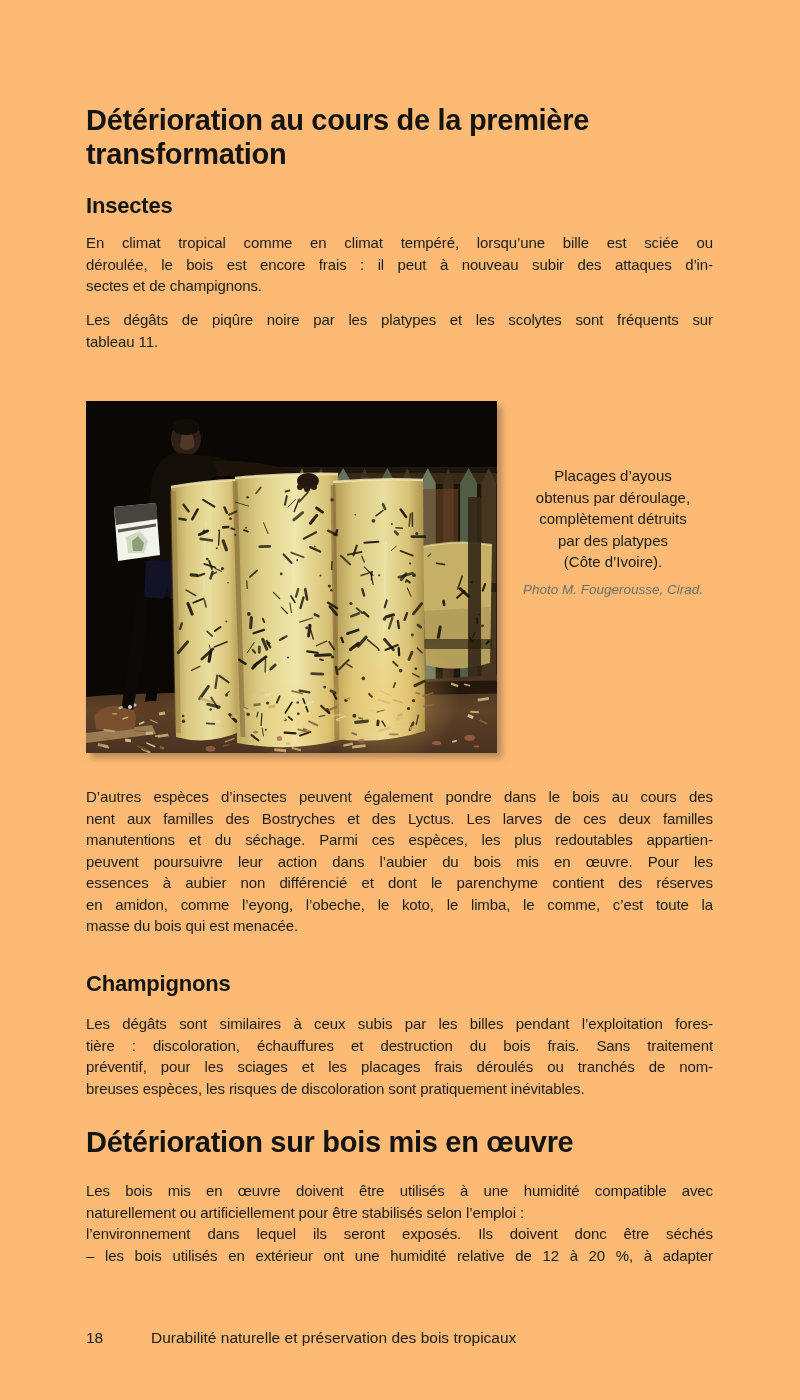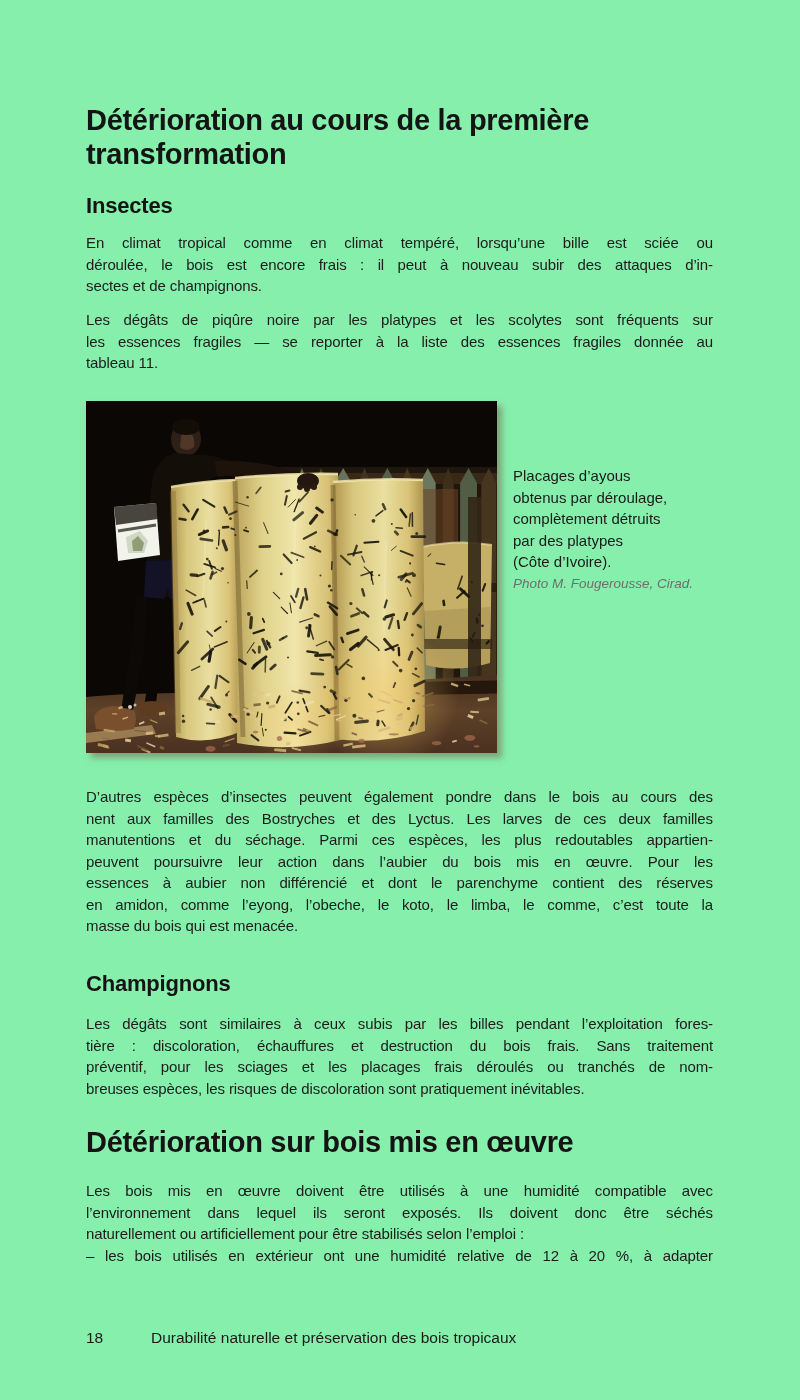--- a/index.html
+++ b/index.html
@@ -1,30 +1,30 @@
 <!DOCTYPE html>
 <html><head>
 <meta charset="utf-8">
 <style>
   html,body{margin:0;padding:0;background:#ffffff;}
-  .page{position:relative;width:800px;height:1400px;background:#86efac;overflow:hidden;
+  .page{position:relative;width:800px;height:1400px;background:#fdba74;overflow:hidden;
         font-family:"Liberation Sans","DejaVu Sans",sans-serif;color:#1c1c1c;}
   .content{position:absolute;left:86px;top:0;width:627px;height:100%;}
   .h1{position:absolute;margin:0;font-size:29px;line-height:34px;font-weight:700;
       letter-spacing:-0.3px;color:#141414;width:627px;}
   .h2{position:absolute;margin:0;font-size:22px;line-height:26px;font-weight:700;
       letter-spacing:-0.2px;color:#141414;}
   .para{position:absolute;width:627px;}
   .ln{font-size:15px;line-height:21.5px;letter-spacing:-0.1px;}
   .ln.j{text-align:justify;text-align-last:justify;}
   .photo{position:absolute;left:0;top:401px;width:411px;height:352px;margin:0;
          box-shadow:5px 5px 6px rgba(120,92,72,0.5);background:#0b0704;}
-  .caption{position:absolute;left:427px;top:465px;width:200px;white-space:nowrap;}
+  .caption{position:absolute;left:427px;top:465px;width:200px;white-space:nowrap;text-align:center;}
   .cap-line{font-size:15px;line-height:21.5px;color:#1a1a1a;}
-  .credit{font-size:13.5px;line-height:18px;font-style:italic;color:#6e6e6e;margin-top:2px;}
+  .credit{font-size:13.5px;line-height:18px;font-style:italic;color:#6e6e6e;margin-top:8px;}
   .footer{position:absolute;top:1329px;left:0;width:627px;height:22px;font-size:15.5px;color:#1a1a1a;}
   .pgnum{position:absolute;left:0;top:0;}
   .book{position:absolute;left:50px;top:0;margin-left:15px;}
 </style>
 </head>
 <body>
 
 <div class="page">
   <div class="content">
 
@@ -33,21 +33,20 @@
     <h2 class="h2" style="top:193px">Insectes</h2>
 
     <div class="para" style="top:232px">
       <div class="ln j">En climat tropical comme en climat tempéré, lorsqu’une bille est sciée ou</div>
       <div class="ln j">déroulée, le bois est encore frais : il peut à nouveau subir des attaques d’in-</div>
       <div class="ln">sectes et de champignons.</div>
     </div>
 
     <div class="para" style="top:309px">
       <div class="ln j">Les dégâts de piqûre noire par les platypes et les scolytes sont fréquents sur</div>
-      <div class="ln j">les essences fragiles — se reporter à la liste des essences fragiles donnée au</div>
       <div class="ln">tableau 11.</div>
     </div>
 
     <figure class="photo">
       <svg id="photoSvg" viewBox="0 0 411 352" width="411" height="352">
         <defs>
           <linearGradient id="lg1" x1="0" y1="0" x2="1" y2="0">
             <stop offset="0" stop-color="#b1964f"></stop>
               <stop offset="0.22" stop-color="#d8c77d"></stop>
             <stop offset="0.55" stop-color="#eadfa0"></stop>
@@ -522,22 +521,22 @@
       <div class="ln j">Les dégâts sont similaires à ceux subis par les billes pendant l’exploitation fores-</div>
       <div class="ln j">tière : discoloration, échauffures et destruction du bois frais. Sans traitement</div>
       <div class="ln j">préventif, pour les sciages et les placages frais déroulés ou tranchés de nom-</div>
       <div class="ln">breuses espèces, les risques de discoloration sont pratiquement inévitables.</div>
     </div>
 
     <h1 class="h1" style="top:1125px">Détérioration sur bois mis en œuvre</h1>
 
     <div class="para" style="top:1180px">
       <div class="ln j">Les bois mis en œuvre doivent être utilisés à une humidité compatible avec</div>
+      <div class="ln">naturellement ou artificiellement pour être stabilisés selon l’emploi :</div>
       <div class="ln j">l’environnement dans lequel ils seront exposés. Ils doivent donc être séchés</div>
-      <div class="ln">naturellement ou artificiellement pour être stabilisés selon l’emploi :</div>
       <div class="ln j">– les bois utilisés en extérieur ont une humidité relative de 12 à 20 %, à adapter</div>
     </div>
 
     <div class="footer">
       <span class="pgnum">18</span>
       <span class="book">Durabilité naturelle et préservation des bois tropicaux</span>
     </div>
 
   </div>
 </div>

